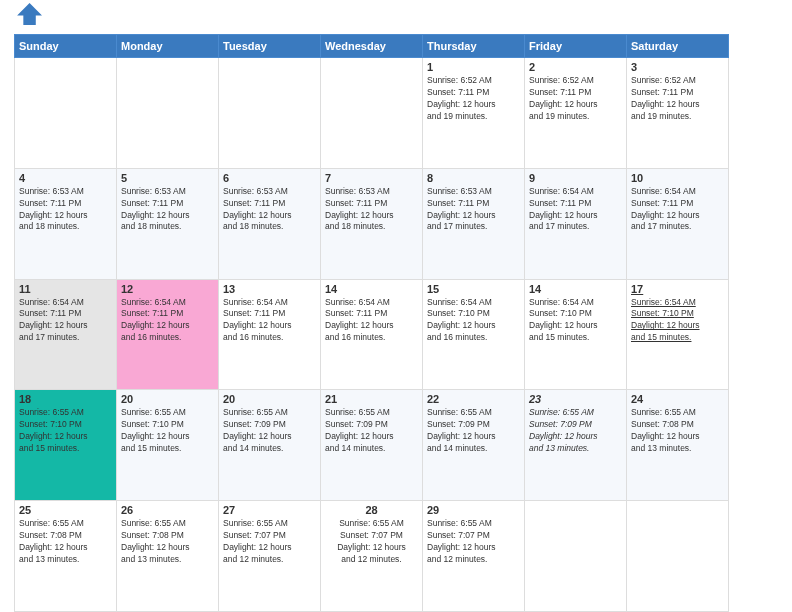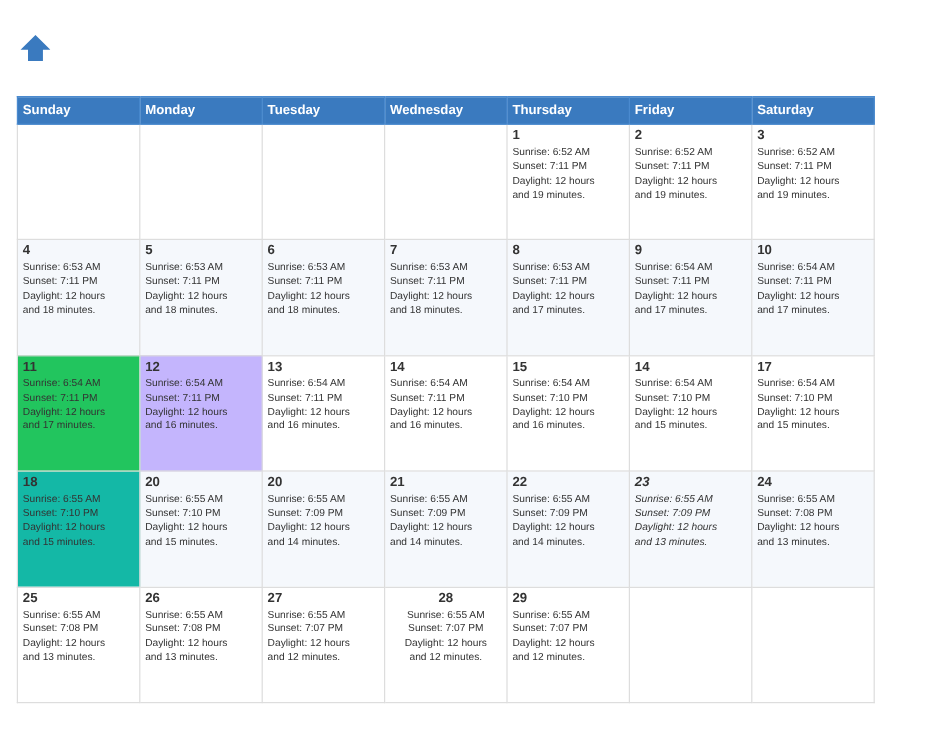--- a/index.html
+++ b/index.html
@@ -6,24 +6,23 @@
     body {
       font-family: Arial, sans-serif;
       background: #fff;
       width: 792px;
       height: 612px;
       overflow: hidden;
     }
     .page {
       width: 743px;
       height: 612px;
-      padding: 26px 14px;
+      padding: 0 14px;
       display: flex;
       flex-direction: column;
-      gap: 20px;
     }
     .header {
       display: flex;
       justify-content: space-between;
       align-items: flex-start;
       margin-bottom: 6px;
     }
     .logo {
       display: flex;
       align-items: center;
@@ -205,28 +204,28 @@
           </td>
           <td style="background: rgb(245, 248, 252);">
             <span class="day-num">10</span>
             <div class="day-info" style="white-space: pre-line;">Sunrise: 6:54 AM
 Sunset: 7:11 PM
 Daylight: 12 hours
 and 17 minutes.</div>
           </td>
         </tr>
         <tr>
-          <td style="background: #22c55e;">
+          <td style="background: #e5e5e5;">
             <span class="day-num">11</span>
             <div class="day-info" style="white-space: pre-line;">Sunrise: 6:54 AM
 Sunset: 7:11 PM
 Daylight: 12 hours
 and 17 minutes.</div>
           </td>
-          <td style="background: #c4b5fd;">
+          <td style="background: #f9a8d4;">
             <span class="day-num">12</span>
             <div class="day-info" style="white-space: pre-line;">Sunrise: 6:54 AM
 Sunset: 7:11 PM
 Daylight: 12 hours
 and 16 minutes.</div>
           </td>
           <td style="background: rgb(255, 255, 255);">
             <span class="day-num">13</span>
             <div class="day-info" style="white-space: pre-line;">Sunrise: 6:54 AM
 Sunset: 7:11 PM
@@ -247,21 +246,21 @@
 Daylight: 12 hours
 and 16 minutes.</div>
           </td>
           <td style="background: rgb(255, 255, 255);">
             <span class="day-num">14</span>
             <div class="day-info" style="white-space: pre-line;">Sunrise: 6:54 AM
 Sunset: 7:10 PM
 Daylight: 12 hours
 and 15 minutes.</div>
           </td>
-          <td style="background: rgb(255, 255, 255);">
+          <td style="background: rgb(255, 255, 255); text-decoration: underline;">
             <span class="day-num">17</span>
             <div class="day-info" style="white-space: pre-line;">Sunrise: 6:54 AM
 Sunset: 7:10 PM
 Daylight: 12 hours
 and 15 minutes.</div>
           </td>
         </tr>
         <tr>
           <td style="background: #14b8a6;">
             <span class="day-num">18</span>

